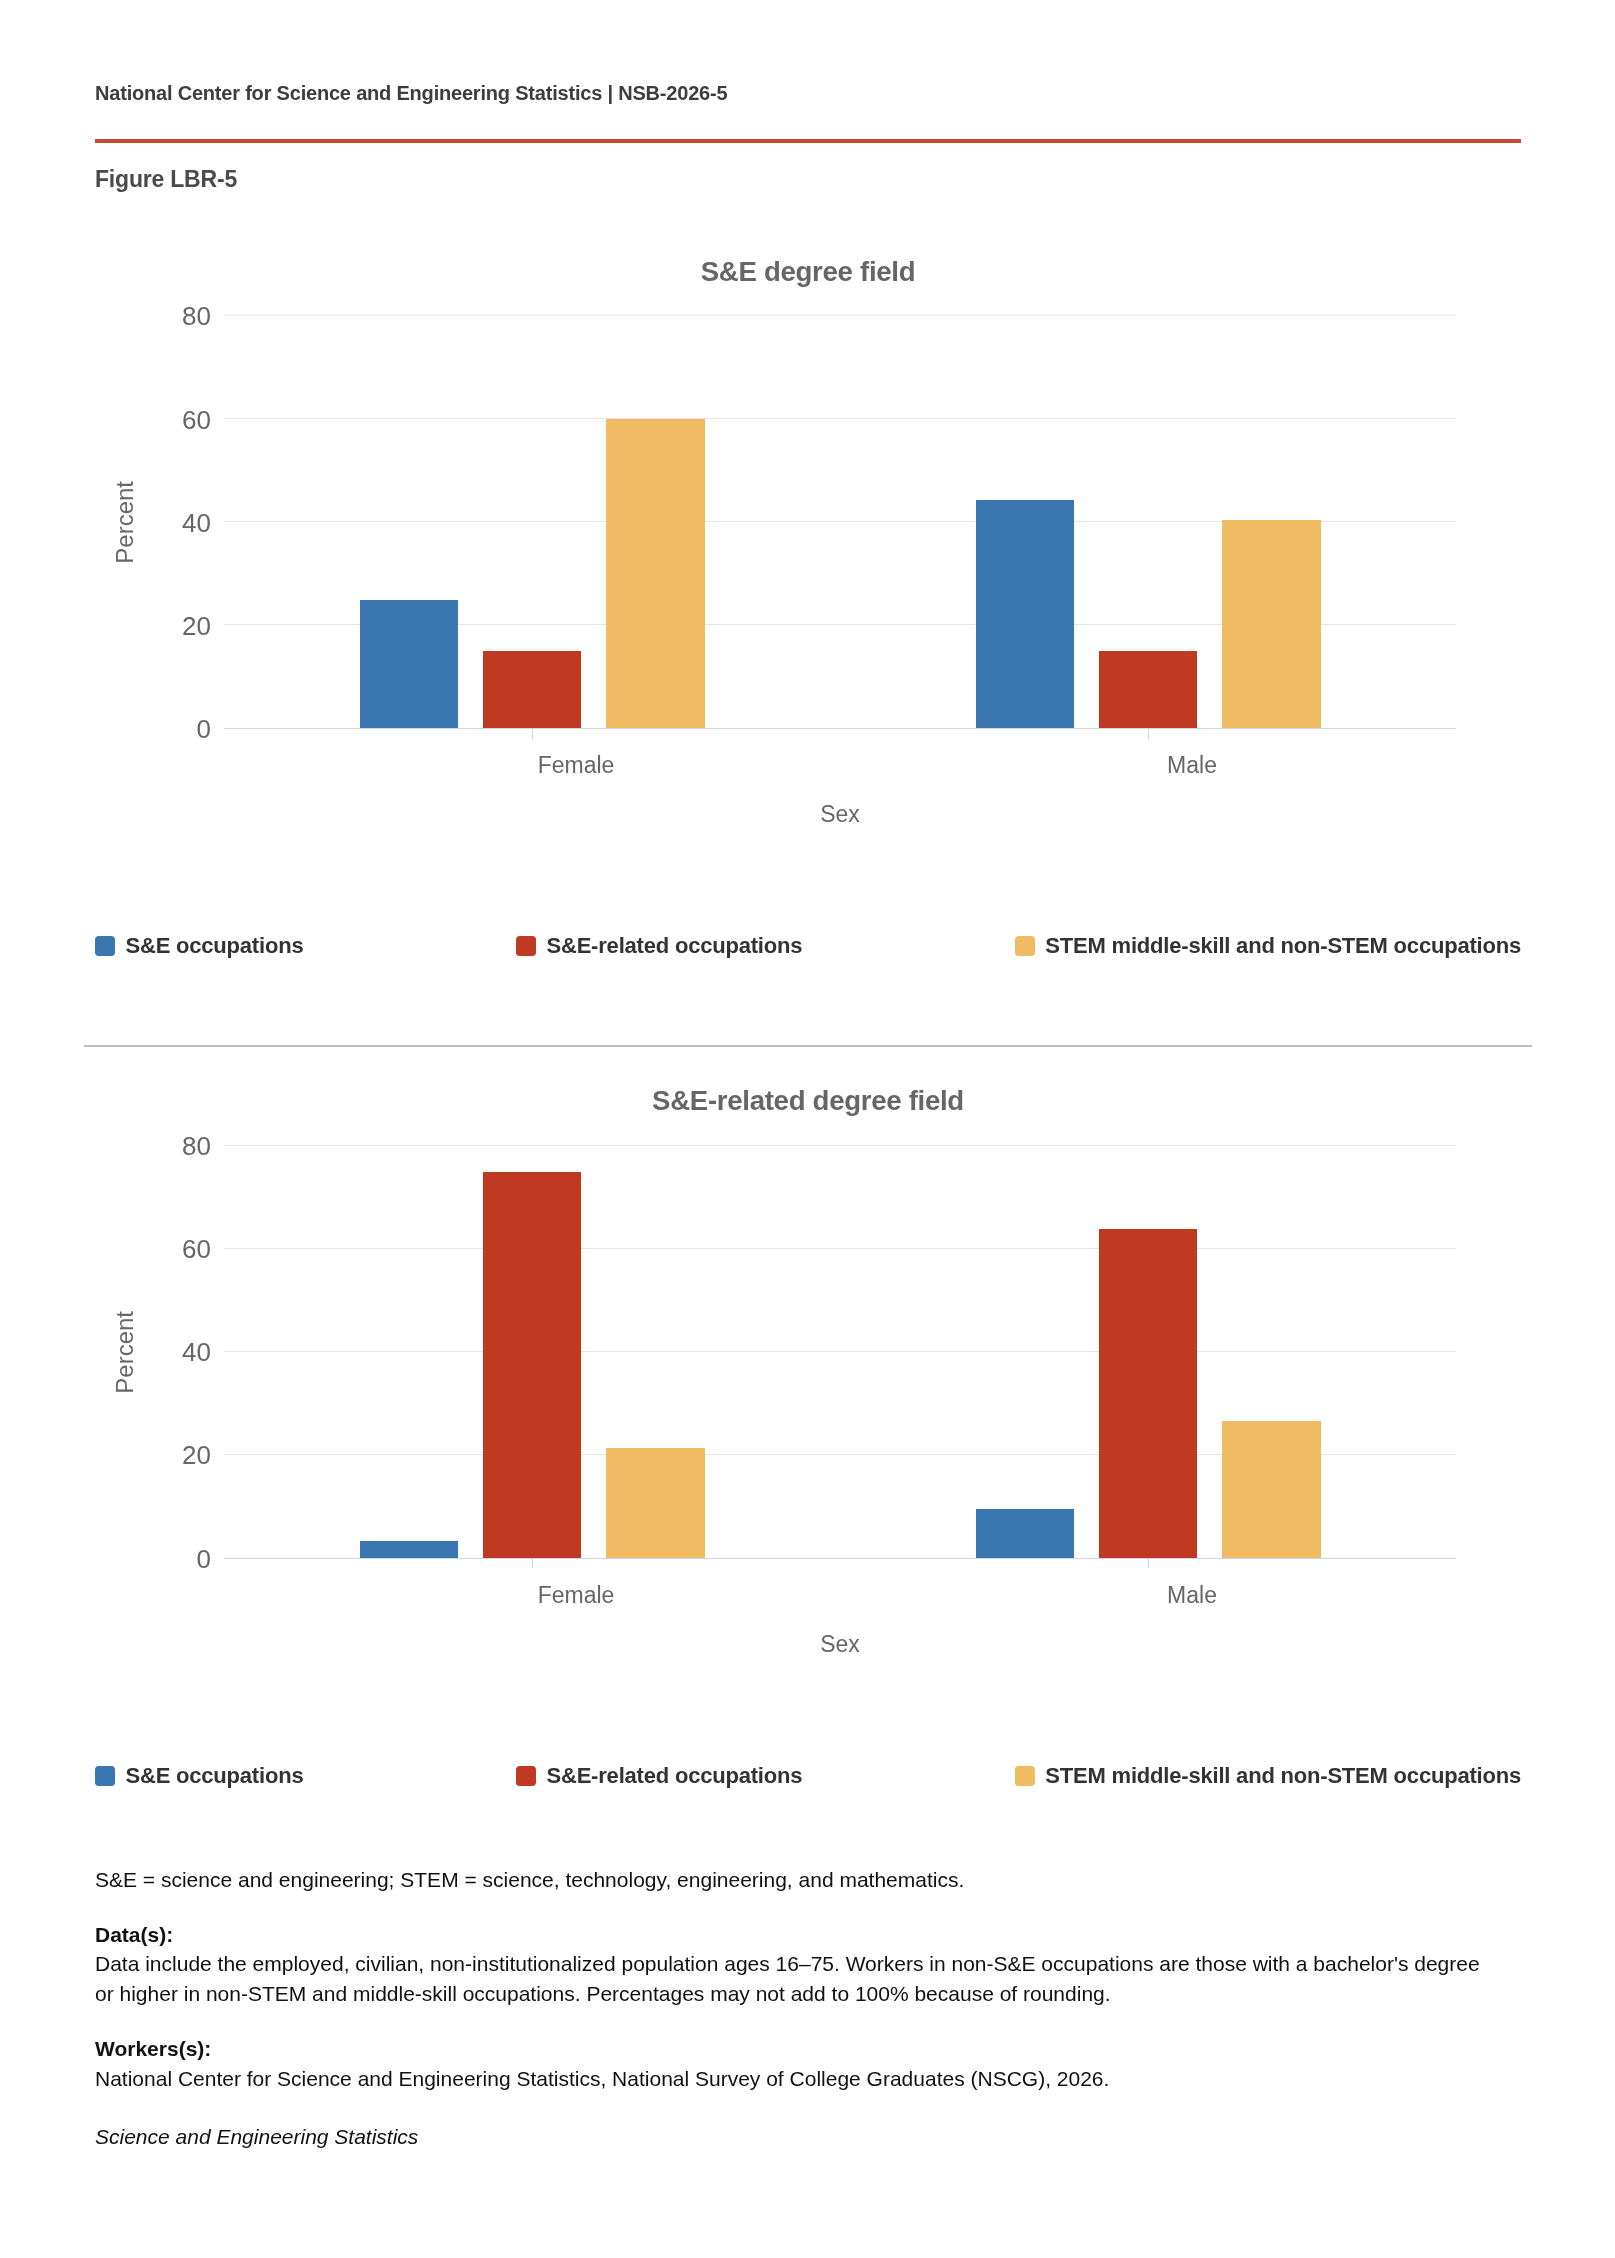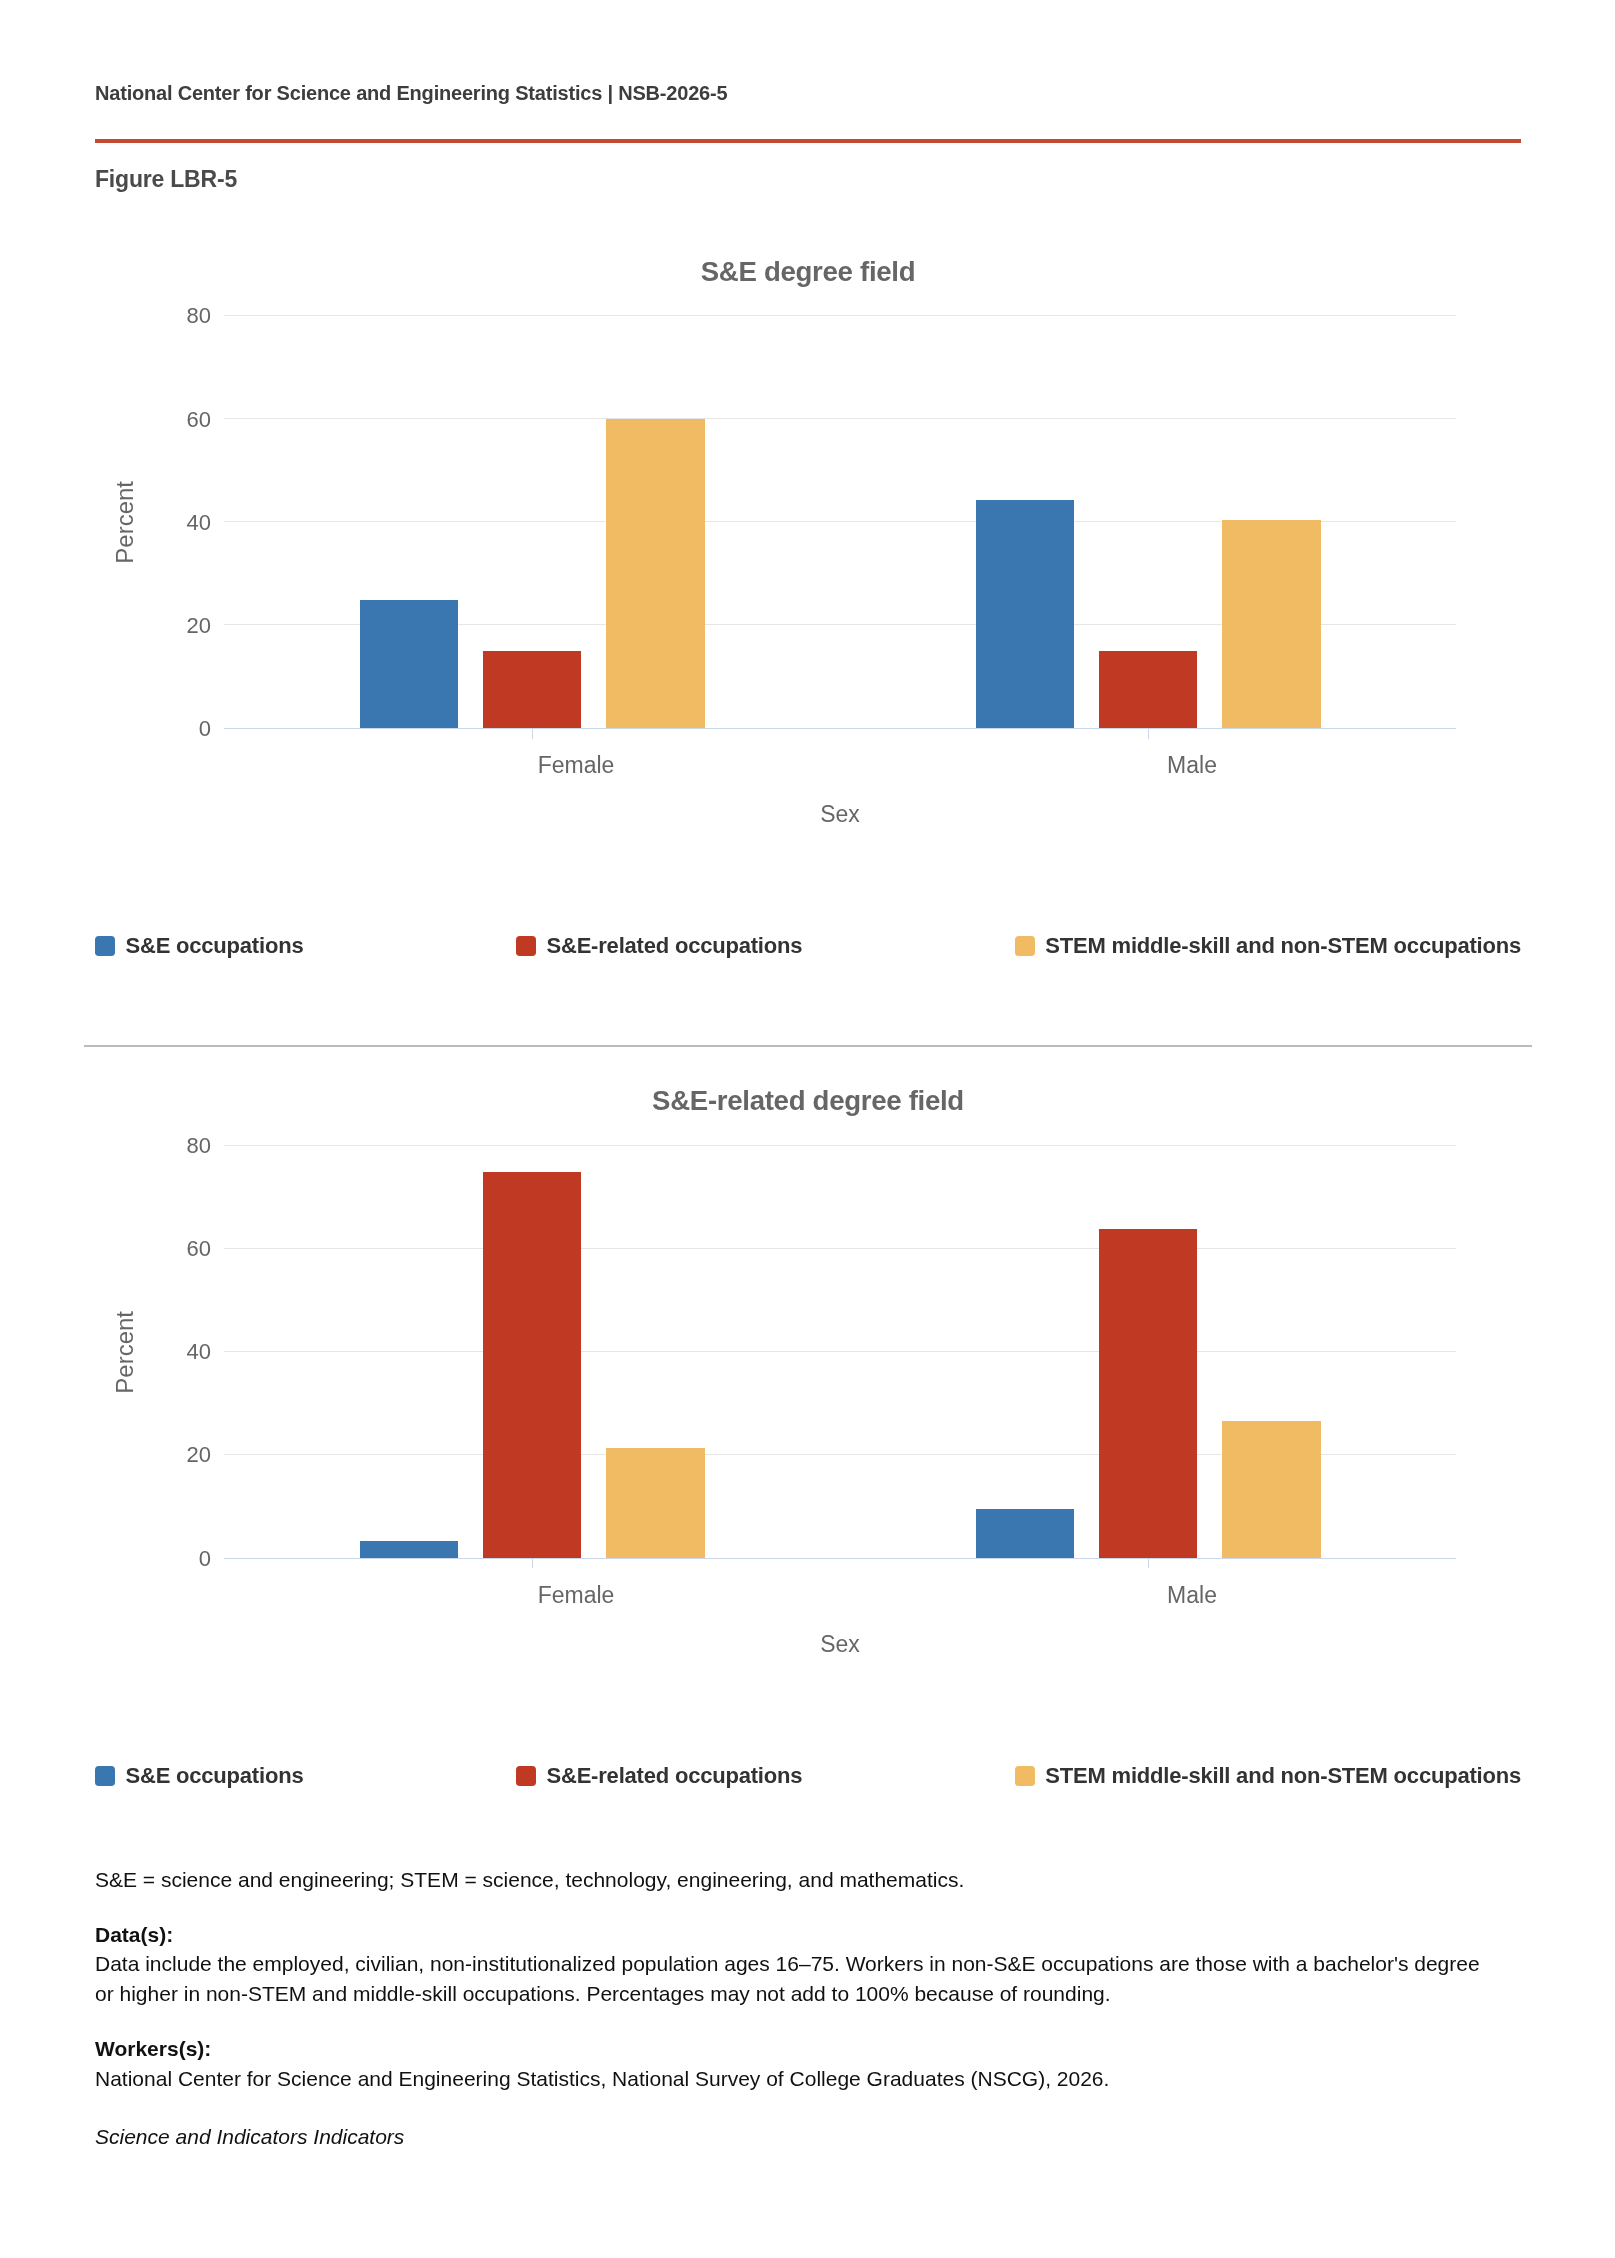--- a/index.html
+++ b/index.html
@@ -68,21 +68,21 @@
   }
   .y-labels {
     position: relative;
     width: 57px;
     flex: none;
   }
   .y-tick-label {
     position: absolute;
     right: 0;
     transform: translateY(50%);
-    font-size: 22px;
+    font-size: 26px;
     color: #666666;
   }
   .plot-wrap { flex: 1; margin-left: 13.3px; margin-right: 65px; position: relative; }
   .plot-area {
     position: relative;
     height: 100%;
     border-bottom: 1px solid #CCD6EB;
   }
   .gridline {
     position: absolute;
@@ -277,17 +277,17 @@
         </div>
       </div>
   </div>
 
   <div class="footnotes">
     <div class="fn-abbrev">S&amp;E = science and engineering; STEM = science, technology, engineering, and mathematics.</div>
     <div class="fn-heading">Data(s):</div>
     <div class="fn-body">Data include the employed, civilian, non-institutionalized population ages 16–75. Workers in non-S&amp;E occupations are those with a bachelor's degree or higher in non-STEM and middle-skill occupations. Percentages may not add to 100% because of rounding.</div>
     <div class="fn-heading">Workers(s):</div>
     <div class="fn-source-body">National Center for Science and Engineering Statistics, National Survey of College Graduates (NSCG), 2026.</div>
-    <div class="fn-footer">Science and Indicators Indicators</div>
+    <div class="fn-footer">Science and Engineering Statistics</div>
   </div>
 
 </div>
 
 
 </body></html>

